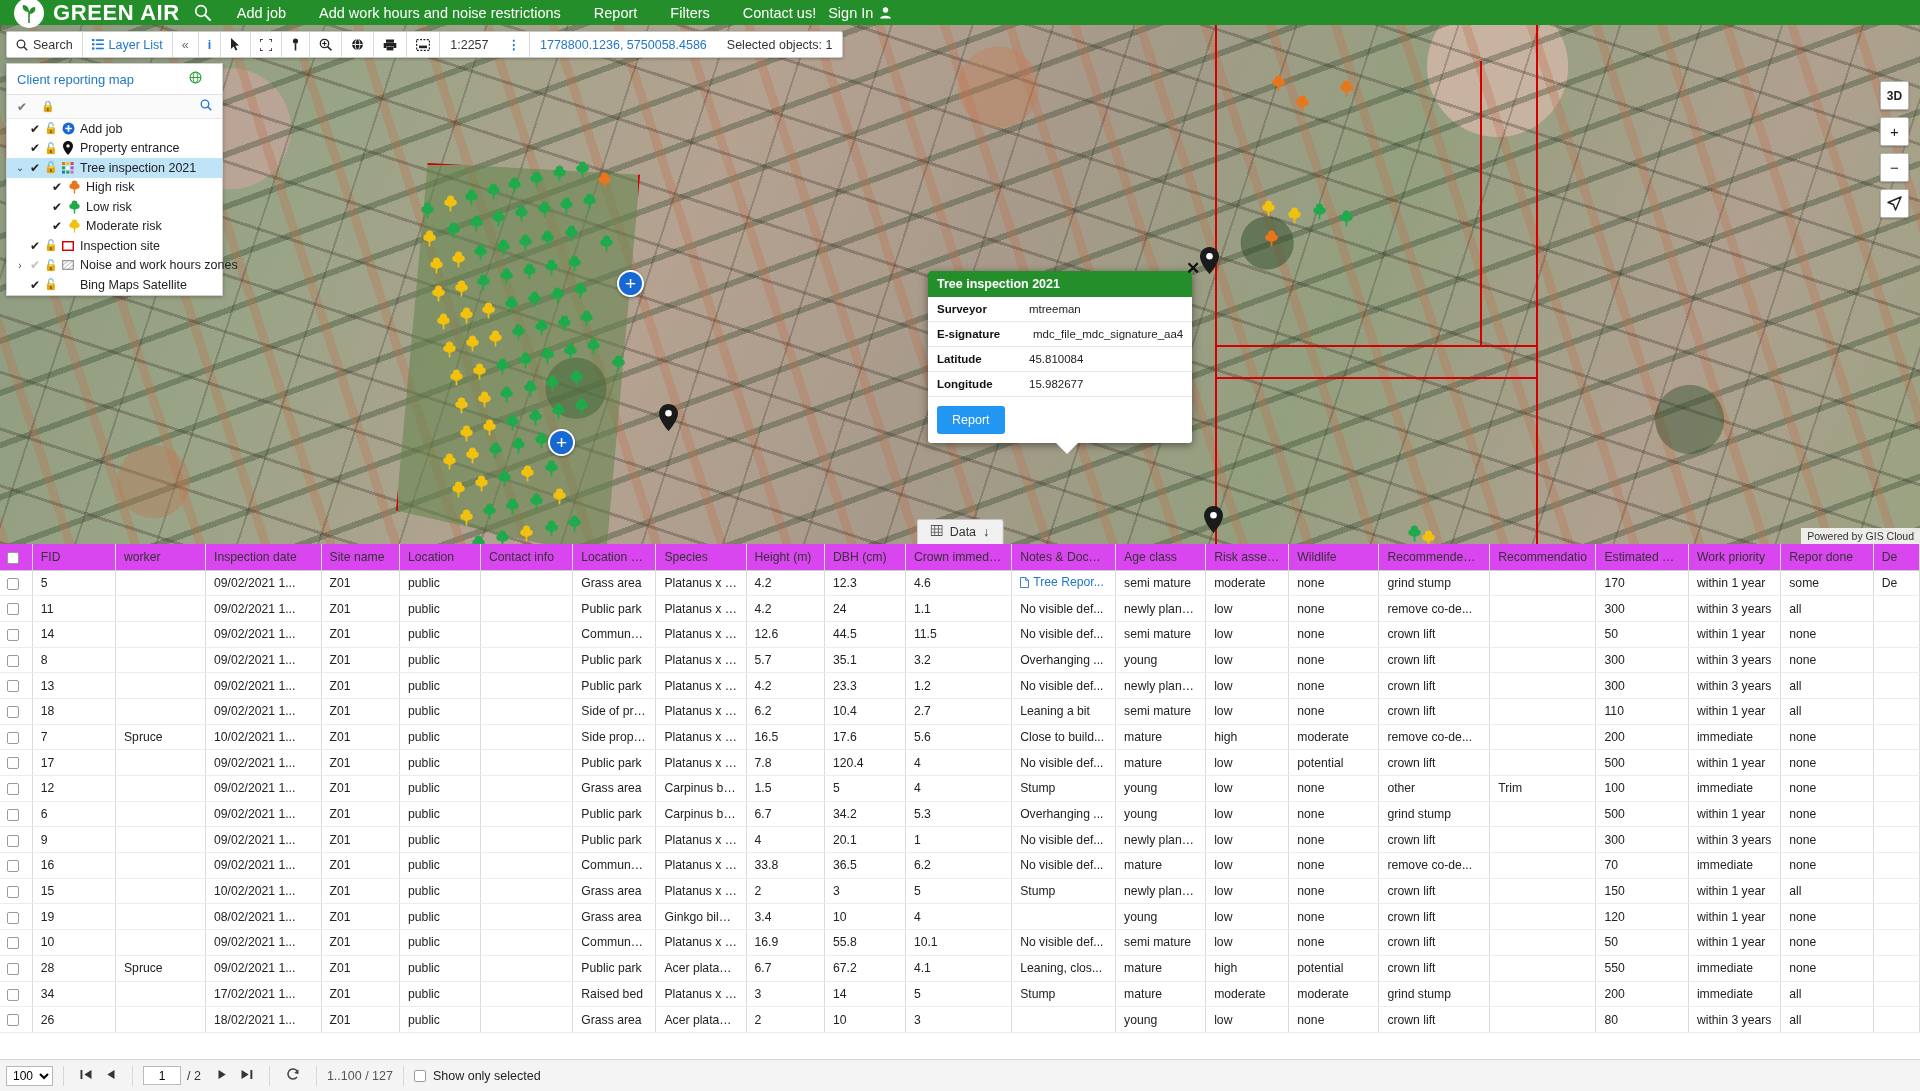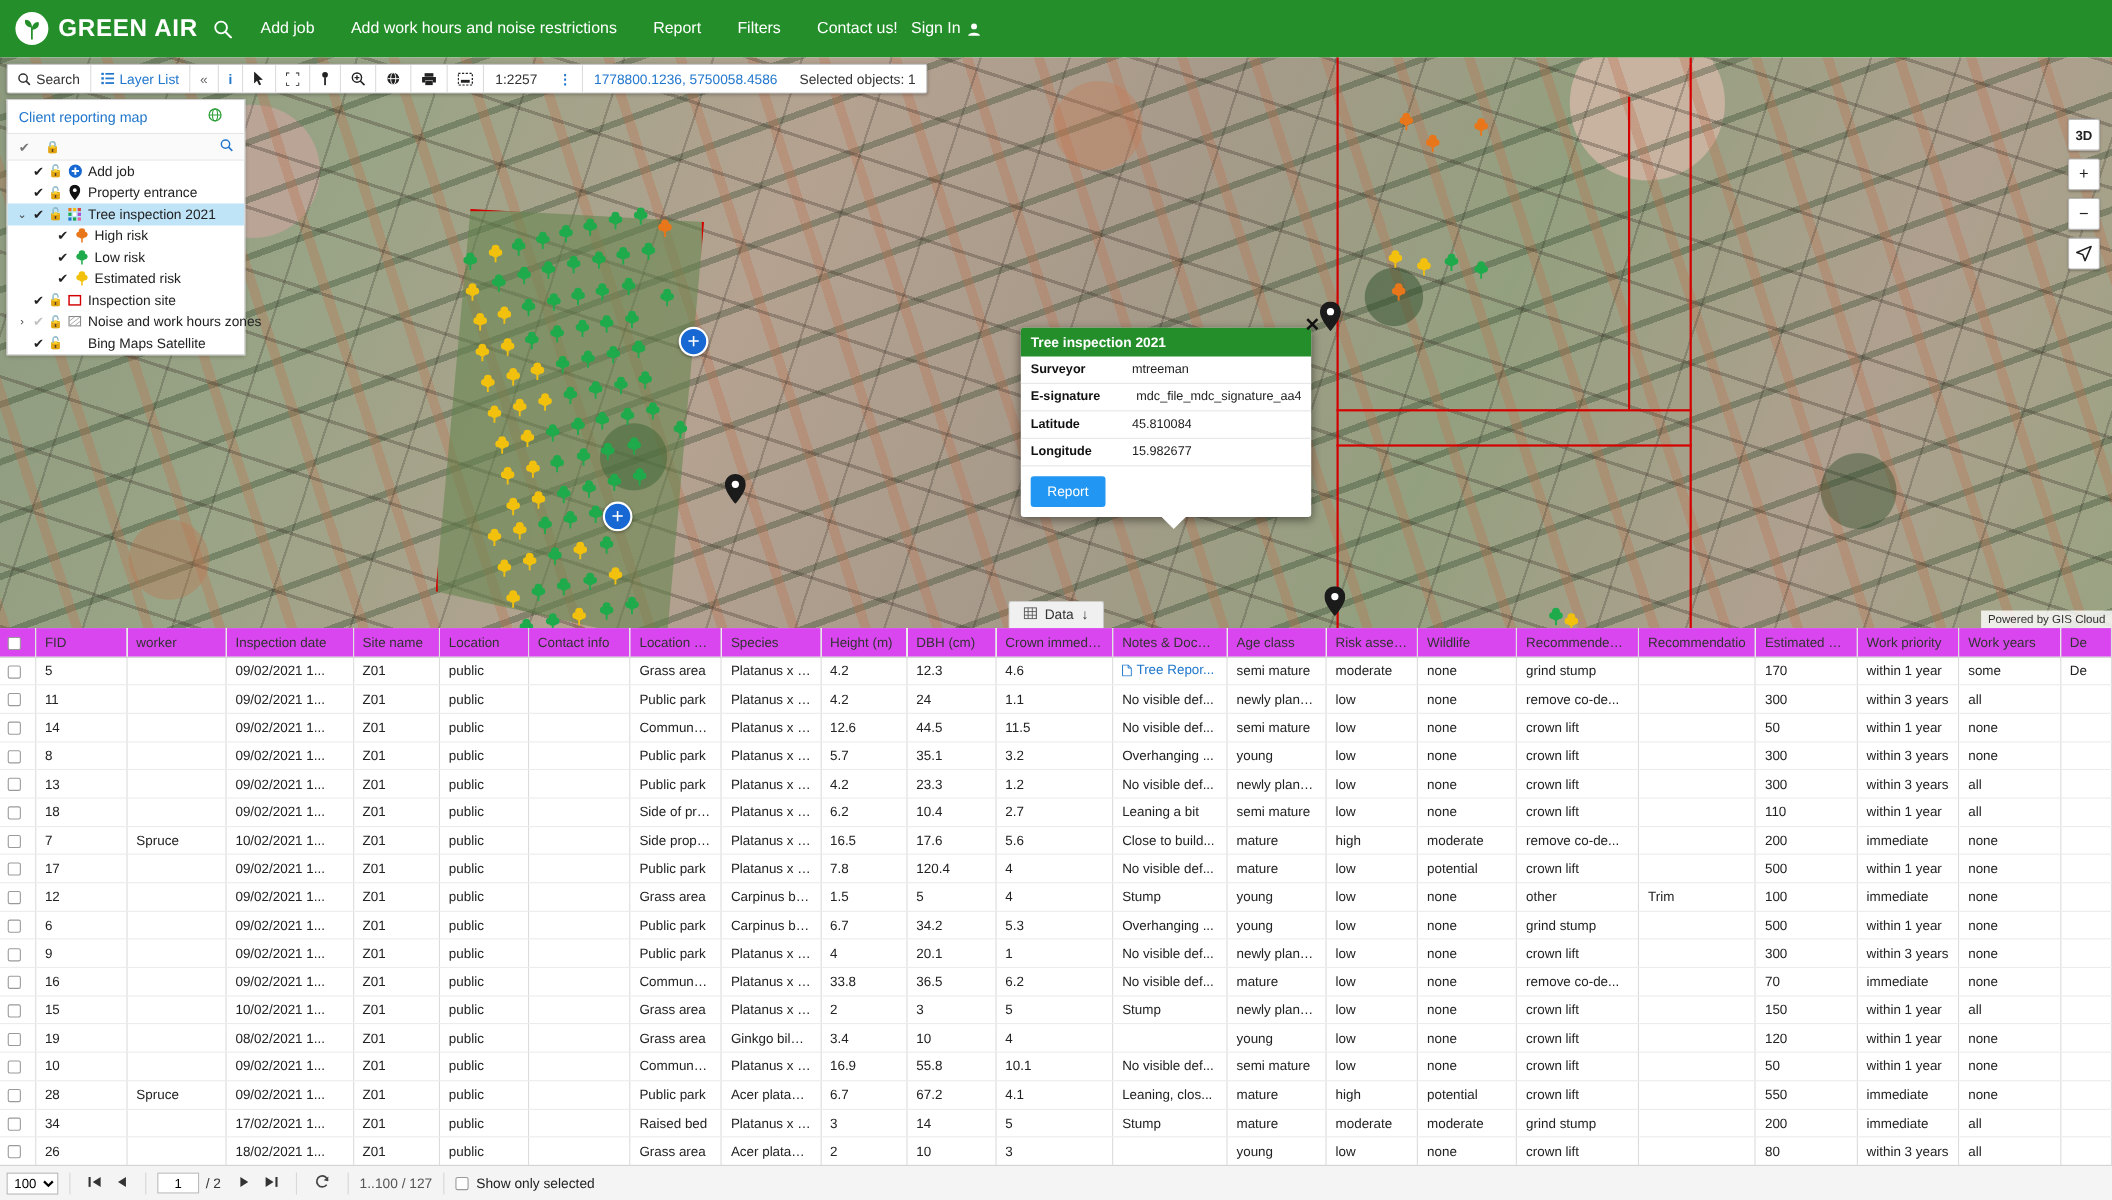--- a/index.html
+++ b/index.html
@@ -4,21 +4,21 @@
 <style>
   * { box-sizing: border-box; margin: 0; padding: 0; }
   html, body {
     width: 1920px; height: 1091px;
     font-family: "Liberation Sans", sans-serif;
     overflow: hidden; background: #fff;
   }
 
   
   #topnav {
-    height: 52px; background: #248f2a; display: flex; align-items: center;
+    height: 25px; background: #248f2a; display: flex; align-items: center;
     padding-left: 14px; color: #fff; position: relative; z-index: 60;
   }
   #logo-mark { width: 30px; height: 30px; position: relative; flex: 0 0 auto; }
   #logo-mark .leafcircle {
     width: 30px; height: 30px; border-radius: 50%; background: #fff;
     display: flex; align-items: center; justify-content: center;
   }
   #logo-mark .leafcircle svg { display: block; }
   #brand {
     font-size: 22px; font-weight: bold; letter-spacing: .6px;
@@ -1331,21 +1331,21 @@
           <span class="lr-check" style="">✔</span>
           <span class="lr-ico">
             <svg width="11" height="14" viewBox="0 0 13 17">
               <path d="M6.5 11.6 V16.4" stroke="#f2c10e" stroke-width="1.7"></path>
               <ellipse cx="6.5" cy="4.2" rx="3.6" ry="3.6" fill="#f2c10e"></ellipse>
               <ellipse cx="3.4" cy="7.6" rx="3.1" ry="3.1" fill="#f2c10e"></ellipse>
               <ellipse cx="9.6" cy="7.6" rx="3.1" ry="3.1" fill="#f2c10e"></ellipse>
               <ellipse cx="6.5" cy="8.6" rx="3.4" ry="3.4" fill="#f2c10e"></ellipse>
             </svg>
           </span>
-          <span class="lr-label">Estimated risk</span>
+          <span class="lr-label">Moderate risk</span>
         </div>
         <div class="layer-row">
           <span class="lr-caret"></span>
           <span class="lr-check" style="">✔</span>
           <span class="lr-lock" style="color:#8a8a8a;">🔓</span>
           <span class="lr-ico">
             <svg width="12" height="10" viewBox="0 0 12 10">
               <rect x="0.7" y="0.7" width="10.6" height="8.6" fill="none" stroke="#d40000" stroke-width="1.5"></rect>
             </svg>
           </span>
@@ -1465,21 +1465,21 @@
           <th>DBH (cm)</th>
           <th>Crown immediate</th>
           <th>Notes &amp; Docume</th>
           <th>Age class</th>
           <th>Risk assessmen</th>
           <th>Wildlife</th>
           <th>Recommended w</th>
           <th>Recommendatio</th>
           <th>Estimated cost</th>
           <th>Work priority</th>
-          <th>Work years</th>
+          <th>Repor done</th>
           <th>De</th>
         </tr>
       </thead>
     <tbody id="tbody">
         <tr>
           <td class="cb"><span class="chk"></span></td>
           <td>5</td>
           <td></td>
           <td>09/02/2021 1...</td>
           <td>Z01</td>

